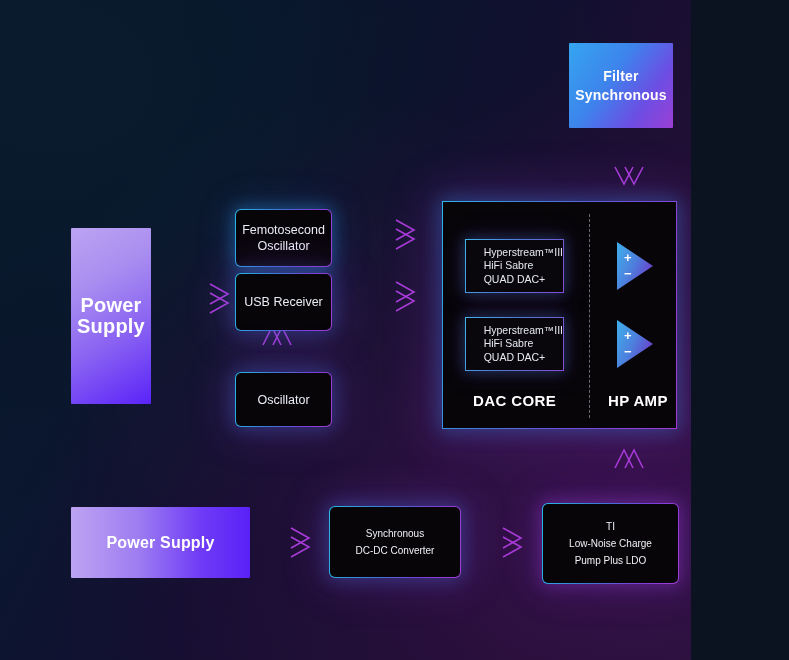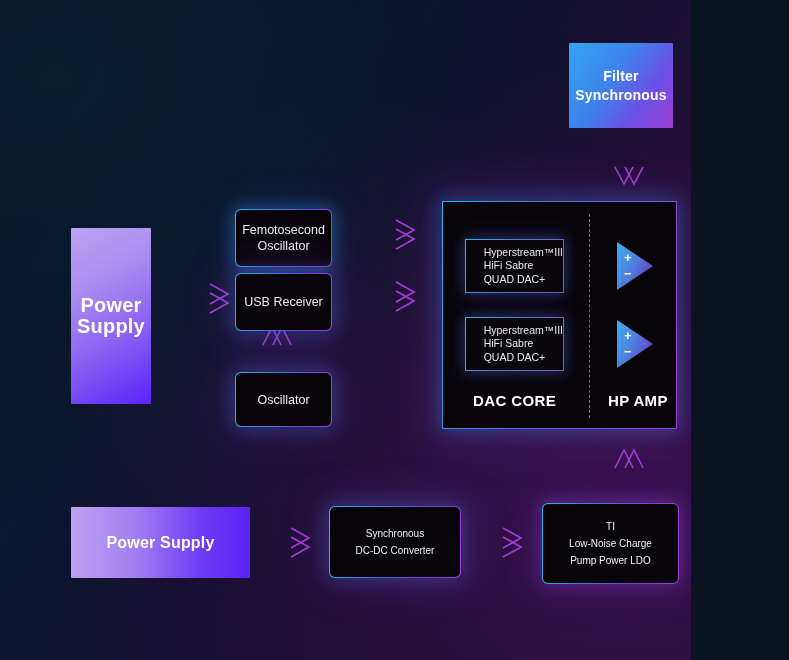--- a/index.html
+++ b/index.html
@@ -337,17 +337,17 @@
     <div>
       <div>Synchronous</div>
       <div>DC-DC Converter</div>
     </div>
   </div>
 
   <div class="node dark-box glow-purple lbl-md" style="left:542px; top:503px; width:137px; height:81px;">
     <div>
       <div>TI</div>
       <div>Low-Noise Charge</div>
-      <div>Pump Power LDO</div>
+      <div>Pump Plus LDO</div>
     </div>
   </div>
 
 </div>
 
 </body></html>

